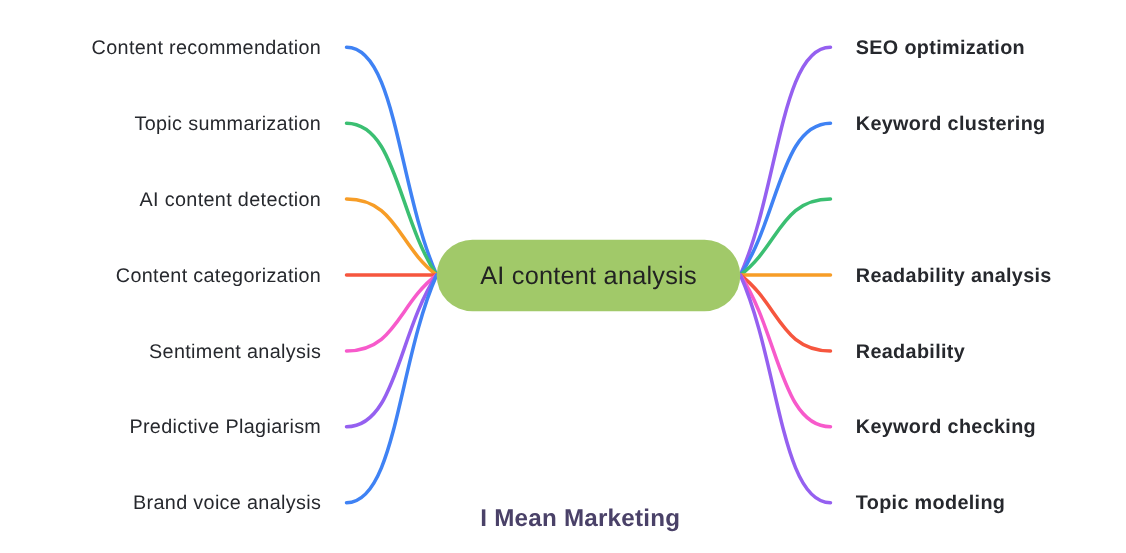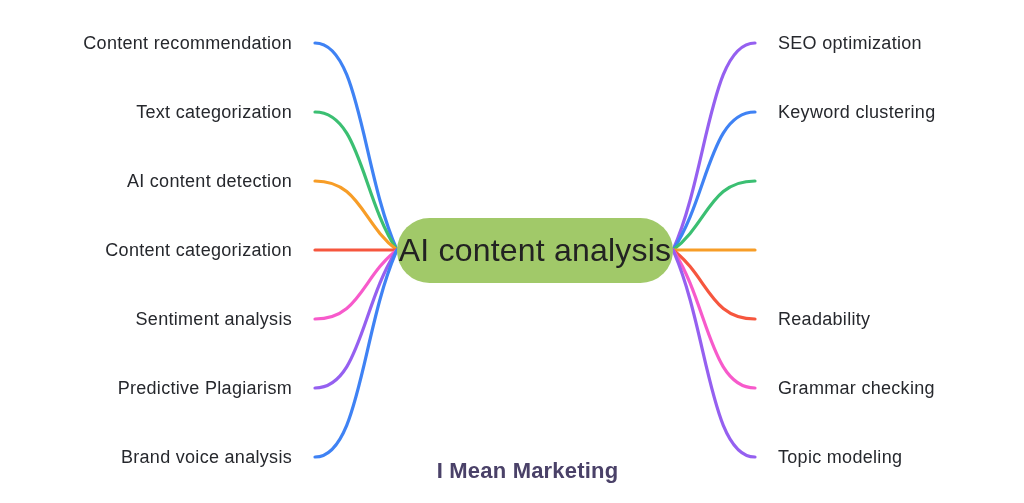--- a/index.html
+++ b/index.html
@@ -30,35 +30,36 @@
     color: #26282d;
     white-space: nowrap;
   }
   .branch-label.left {
     right: 732px;
     text-align: right;
   }
   .branch-label.right {
     left: 778px;
     text-align: left;
+    font-weight: bold;
   }
   .center-node {
     position: absolute;
     left: 397px;
     top: 218px;
     width: 276px;
     height: 65px;
     border-radius: 33px;
     background: #A1C969;
     display: flex;
     align-items: center;
     justify-content: center;
   }
   .center-node span {
-    font-size: 32px;
+    font-size: 23px;
     color: #222222;
     letter-spacing: 0.2px;
   }
   .watermark {
     position: absolute;
     left: 390px;
     top: 458px;
     width: 275px;
     text-align: center;
     font-size: 22px;
@@ -83,31 +84,32 @@
       <path d="M 755 43 C 710 43, 708 171.34, 673 250" fill="none" stroke="#9560F0" stroke-width="3.2" stroke-linecap="round"></path>
       <path d="M 755 112 C 710 112, 708 197.56, 673 250" fill="none" stroke="#3F82F4" stroke-width="3.2" stroke-linecap="round"></path>
       <path d="M 755 181 C 710 181, 708 223.78, 673 250" fill="none" stroke="#3BBF72" stroke-width="3.2" stroke-linecap="round"></path>
       <path d="M 673 250 H 755" fill="none" stroke="#F79D27" stroke-width="3.2" stroke-linecap="round"></path>
       <path d="M 755 319 C 710 319, 708 276.22, 673 250" fill="none" stroke="#F6563E" stroke-width="3.2" stroke-linecap="round"></path>
       <path d="M 755 388 C 710 388, 708 302.44, 673 250" fill="none" stroke="#F75ACB" stroke-width="3.2" stroke-linecap="round"></path>
       <path d="M 755 457 C 710 457, 708 328.65999999999997, 673 250" fill="none" stroke="#9560F0" stroke-width="3.2" stroke-linecap="round"></path>
     </svg>
 
   <div class="branch-label left" style="--y:43">Content recommendation</div>
-  <div class="branch-label left" style="--y:112">Text categorization</div>
+  <div class="branch-label left" style="--y:112">Topic summarization</div>
   <div class="branch-label left" style="--y:181">AI content detection</div>
   <div class="branch-label left" style="--y:250">Content categorization</div>
   <div class="branch-label left" style="--y:319">Sentiment analysis</div>
   <div class="branch-label left" style="--y:388">Predictive Plagiarism</div>
   <div class="branch-label left" style="--y:457">Brand voice analysis</div>
 
   <div class="branch-label right" style="--y:43">SEO optimization</div>
   <div class="branch-label right" style="--y:112">Keyword clustering</div>
+  <div class="branch-label right" style="--y:250">Readability analysis</div>
   <div class="branch-label right" style="--y:319">Readability</div>
-  <div class="branch-label right" style="--y:388">Grammar checking</div>
+  <div class="branch-label right" style="--y:388">Keyword checking</div>
   <div class="branch-label right" style="--y:457">Topic modeling</div>
 
   <div class="center-node" style="background: rgb(161, 201, 105);">
     <span style="color: rgb(34, 34, 34);">AI content analysis</span>
   </div>
 
   <div class="watermark" style="color: rgb(74, 65, 104);">I Mean Marketing</div>
 
 </div>
 

